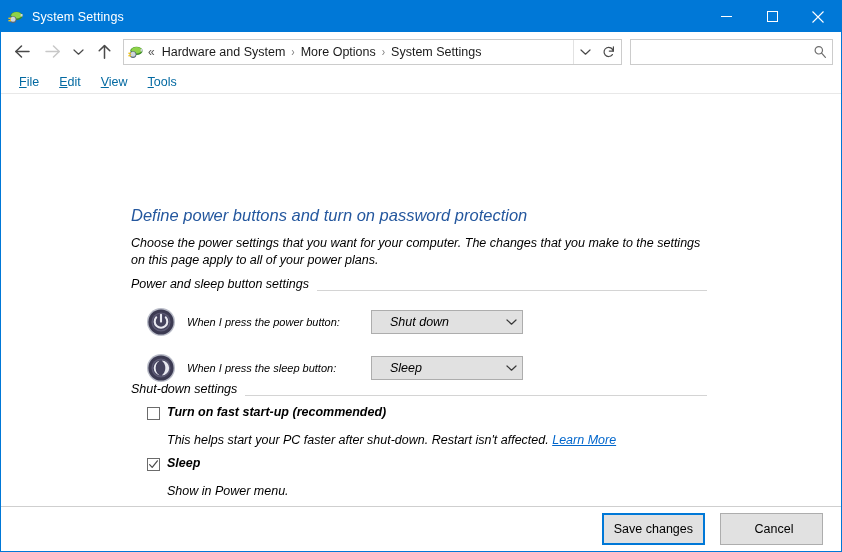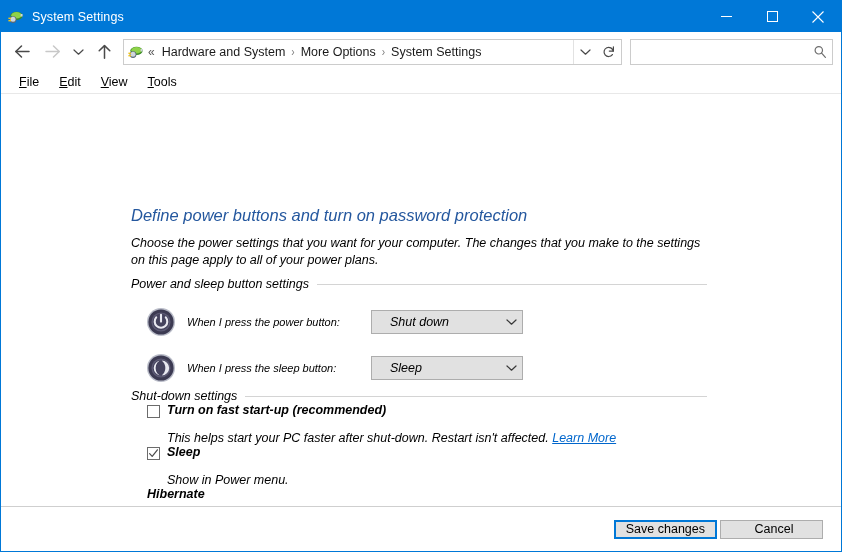--- a/index.html
+++ b/index.html
@@ -196,21 +196,21 @@
     height: 23px;
     flex: 0 0 auto;
     display: flex;
     align-items: center;
     padding-left: 8px;
     border-bottom: 1px solid #e8e8e8;
     box-sizing: border-box;
   }
   .menu-item {
     font-size: 12.5px;
-    color: #000000;
+    color: #0369a1;
     padding: 2px 10px;
     cursor: default;
     text-align: center;
   }
   .menu-item u { text-decoration: underline; }
 
   
   .content {
     flex: 1 1 auto;
     position: relative;
@@ -237,21 +237,21 @@
     line-height: 17px;
   }
 
   .group {
     position: absolute;
     left: 130px;
     width: 576px;
   }
   .group-header {
     display: flex;
-    align-items: center;
+    align-items: flex-end;
     font-size: 12.5px;
     color: #000;
     white-space: nowrap;
   }
   .group-header .rule {
     flex: 1 1 auto;
     height: 1px;
     background: #d4d4d4;
     margin-left: 8px;
   }
@@ -300,21 +300,21 @@
     align-items: center;
     justify-content: center;
     flex: 0 0 auto;
   }
 
   
   .cb-row {
     display: flex;
     align-items: flex-start;
     margin-left: 16px;
-    margin-top: 0;
+    margin-top: 9px;
   }
   .checkbox {
     width: 13px;
     height: 13px;
     box-sizing: border-box;
     border: 1px solid #6b6b6b;
     background: #ffffff;
     flex: 0 0 auto;
     margin-top: 2px;
     margin-right: 7px;
@@ -350,39 +350,39 @@
     height: 45px;
     border-top: 1px solid #cfcfcf;
     background: #ffffff;
     display: flex;
     align-items: center;
     justify-content: flex-end;
     padding-right: 18px;
     box-sizing: border-box;
   }
   .btn {
-    height: 19px;
+    height: 32px;
     min-width: 103px;
     box-sizing: border-box;
     font-family: "Liberation Sans", sans-serif;
     font-size: 12.5px;
     color: #000;
     background: #e1e1e1;
     border: 1px solid #adadad;
     display: flex;
     align-items: center;
     justify-content: center;
     cursor: default;
     padding: 0 10px;
   }
   .btn.default {
     border: 2px solid #0078d7;
     background: #e1e1e1;
   }
-  .btn + .btn { margin-left: 3px; padding-left: 15px; }
+  .btn + .btn { margin-left: 15px; padding-left: 15px; }
 </style>
 </head>
 <body>
 
 <div class="window">
 
   <div class="titlebar">
     <div class="titlebar-icon">
       <svg class="batt-icon" width="16" height="16" viewBox="0 0 16 16">
         <ellipse cx="8.5" cy="6.8" rx="6.2" ry="4.1" fill="#3c8a27"></ellipse>
@@ -547,21 +547,21 @@
           <span class="combo-text">Sleep</span>
           <span class="combo-arrow">
             <svg width="11" height="8" viewBox="0 0 11 8">
               <path d="M1 2 L5.5 6.2 L10 2" stroke="#3a3a3a" stroke-width="1.2" fill="none" stroke-linecap="round" stroke-linejoin="round"></path>
             </svg>
           </span>
         </span>
       </div>
     </div>
 
-    <div class="group" style="top:295px;">
+    <div class="group" style="top:288px;">
       <div class="group-header">
         <span>Shut-down settings</span>
         <span class="rule"></span>
       </div>
 
       <div class="cb-row">
         <span class="checkbox"></span>
         <span class="cb-label">Turn on fast start-up (recommended)</span>
       </div>
       <div class="cb-desc"><span>This helps start your PC faster after shut-down. Restart isn't affected. </span><a>Learn More</a></div>

